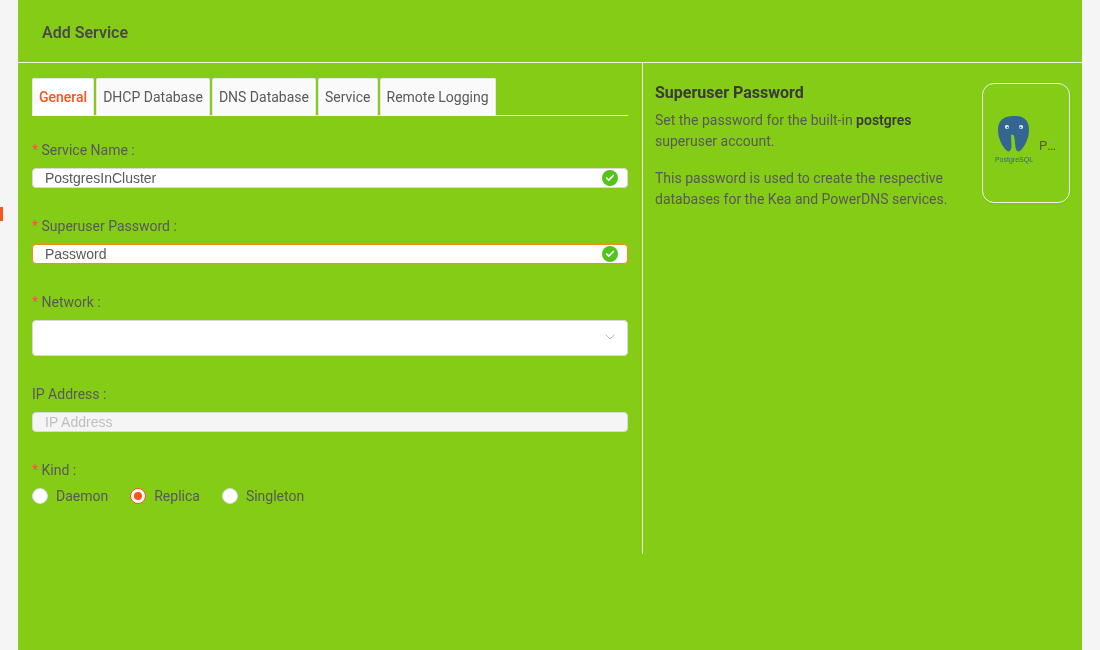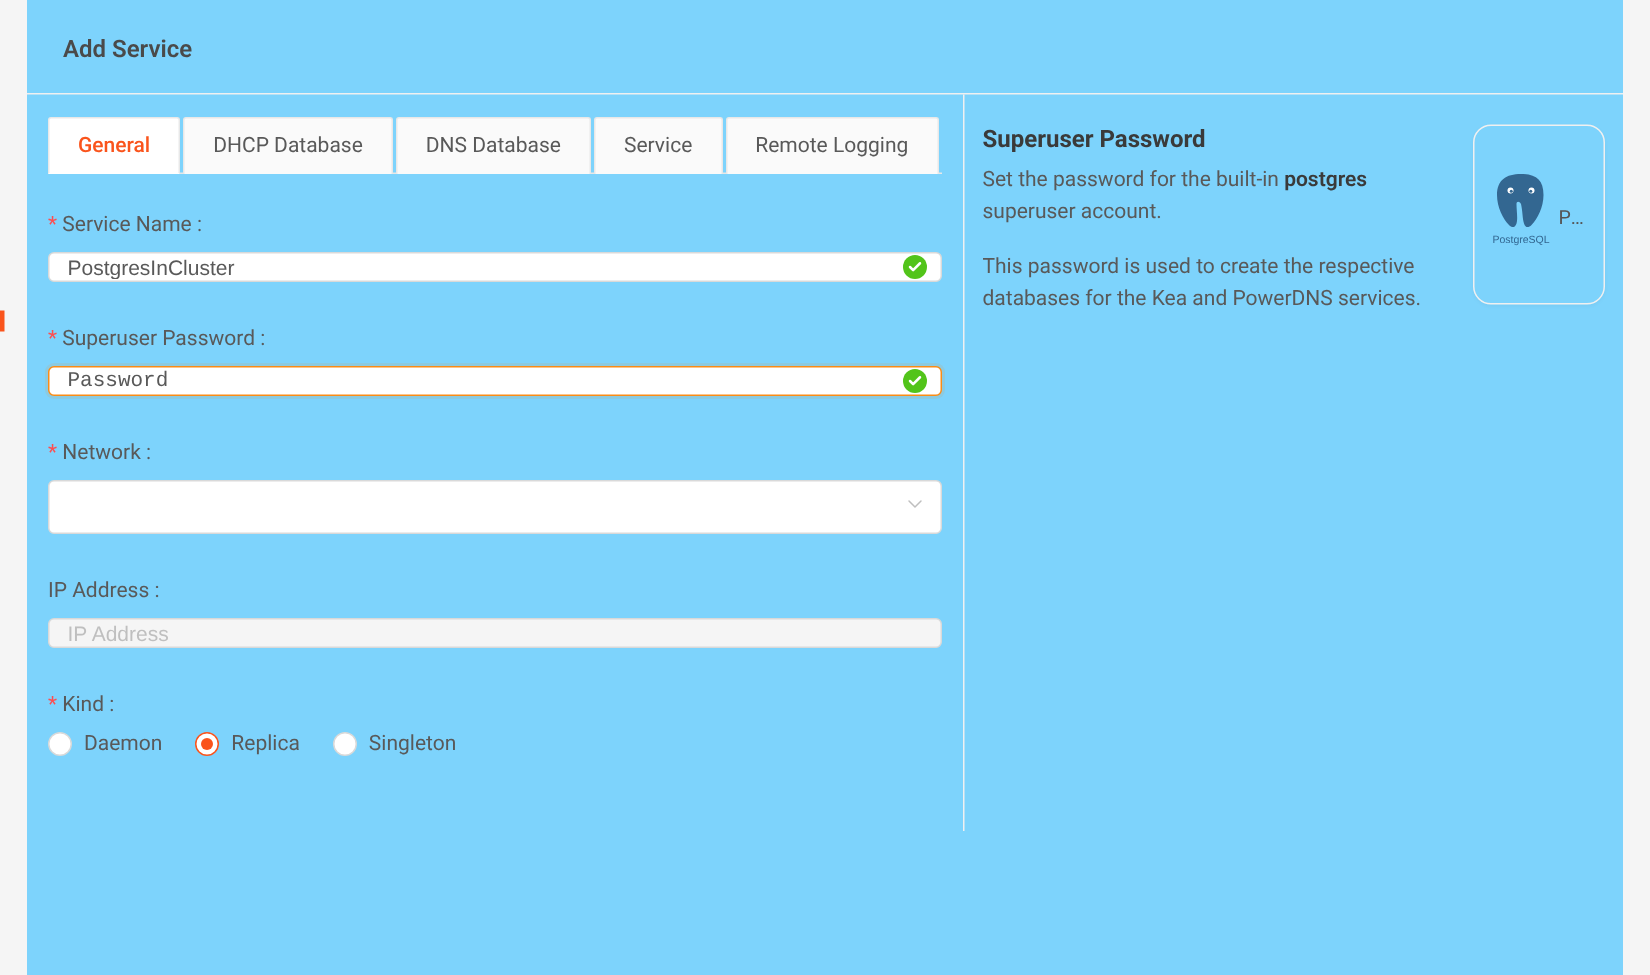--- a/index.html
+++ b/index.html
@@ -7,21 +7,21 @@
       margin: 0;
       padding: 0;
     }
     body {
       font-family: -apple-system, BlinkMacSystemFont, "Segoe UI", Roboto, "Helvetica Neue", Arial, sans-serif;
       background: #f5f5f5;
       font-size: 14px;
       color: #595959;
     }
     .page {
-      background: #7dd3fc;
+      background: #84cc16;
       margin: 0 18px;
       min-height: 650px;
       position: relative;
     }
     .orange-tick {
       position: absolute;
       left: -18px;
       top: 207px;
       width: 3px;
       height: 14px;
@@ -98,21 +98,21 @@
       overflow: hidden;
       text-overflow: ellipsis;
       text-align: center;
     }
     .tabs {
       display: flex;
       border-bottom: 1px solid #e8e8e8;
       margin-bottom: 26px;
     }
     .tab {
-      padding: 10px 19px;
+      padding: 10px 6px;
       border: 1px solid #e8e8e8;
       border-bottom: none;
       background: #fafafa;
       cursor: pointer;
       color: #595959;
       margin-right: 2px;
       border-radius: 2px 2px 0 0;
       position: relative;
       top: 1px;
     }
@@ -143,21 +143,20 @@
       padding: 6px 34px 6px 12px;
       border: 1px solid #d9d9d9;
       border-radius: 4px;
       font-size: 14px;
       color: #595959;
       background: #fff;
     }
     .text-input.focused {
       border-color: #fa8c16;
       box-shadow: 0 0 0 2px rgba(250,140,22,0.12);
-      font-family: Liberation Mono, monospace;
     }
     .text-input.disabled {
       background: #f5f5f5;
       color: #bfbfbf;
     }
     .text-input::placeholder {
       color: #bfbfbf;
     }
     .check-icon {
       position: absolute;

